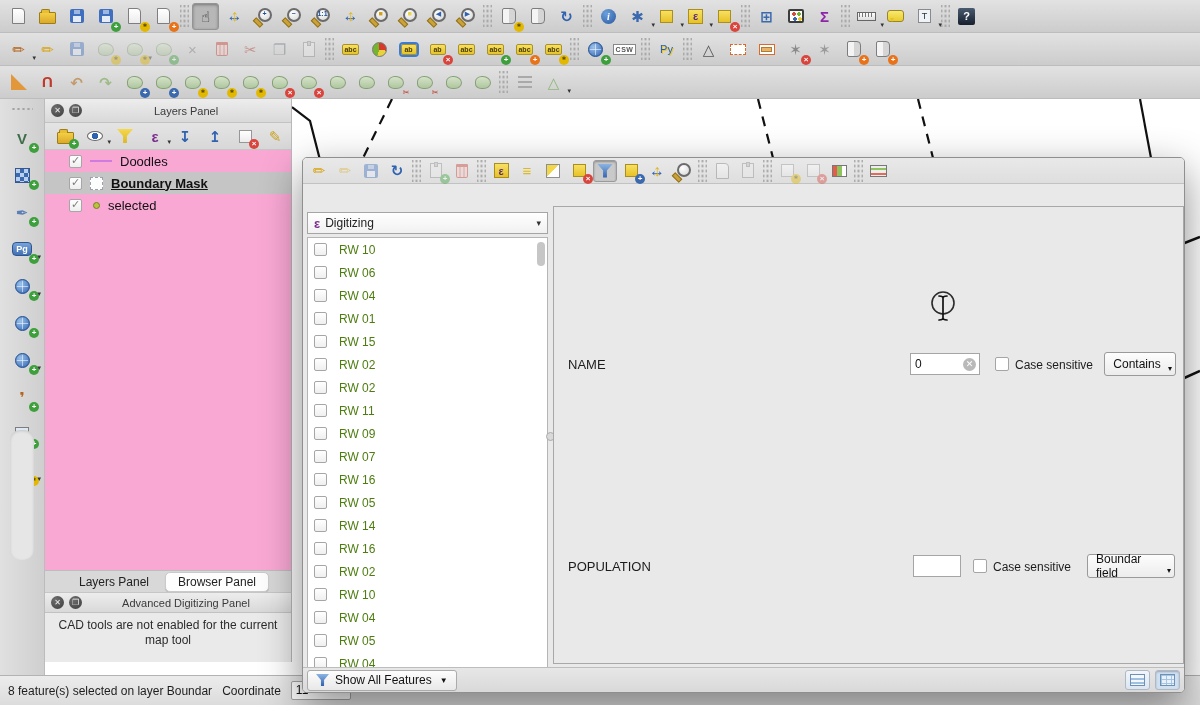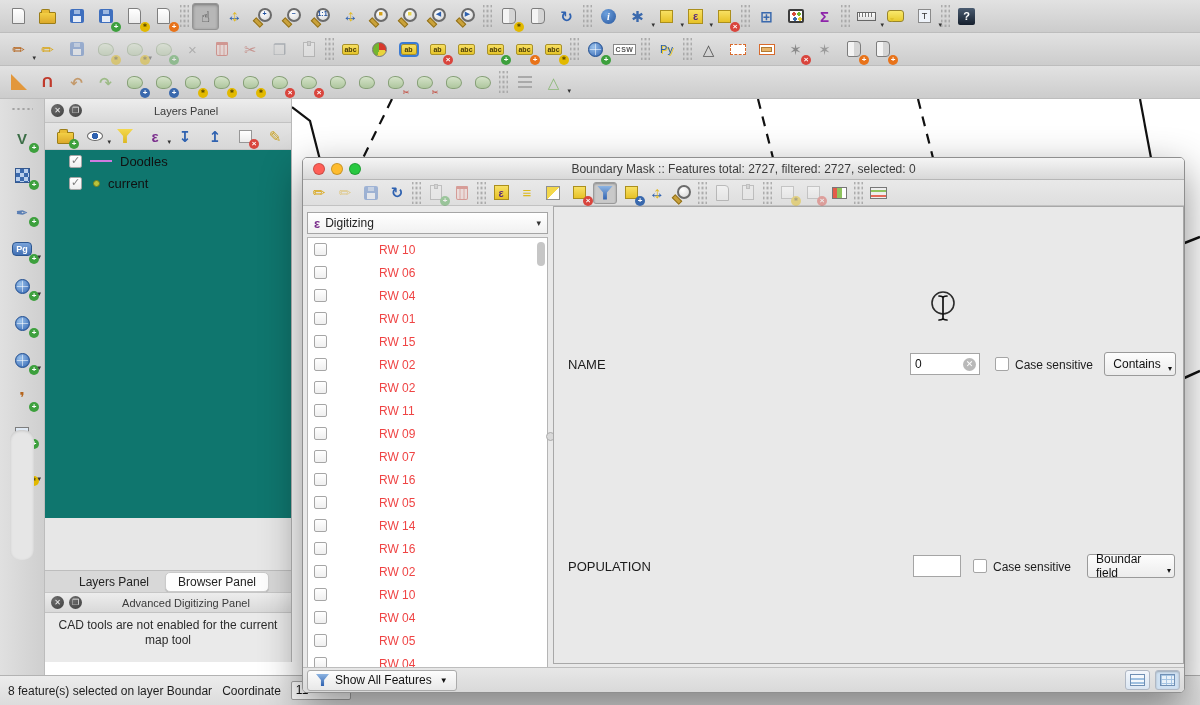--- a/index.html
+++ b/index.html
@@ -91,21 +91,21 @@
     background-image:radial-gradient(circle,#a3a3a3 1px,transparent 1.3px);background-size:5px 4px;}
   .side-track{position:absolute;left:10px;top:430px;width:24px;height:130px;background:#e6e6e6;border-radius:10px;box-shadow:inset 0 1px 3px rgba(0,0,0,.15);}
 
   
   #layers-panel{position:absolute;left:45px;top:99px;width:247px;height:493px;background:#e7e7e7;border-right:1px solid #b9b9b9;}
   .panel-header{height:24px;display:flex;align-items:center;background:linear-gradient(#ededed,#d9d9d9);border-bottom:1px solid #c2c2c2;padding:0 6px;gap:5px;}
   .panel-title{flex:1;text-align:center;font-size:11px;color:#3a3a3a;}
   .circbtn{width:13px;height:13px;border-radius:50%;background:radial-gradient(circle at 35% 30%,#6e6e6e,#3c3c3c);color:#eee;font-size:8px;line-height:13px;text-align:center;flex:0 0 auto;}
   #lp-tools{height:27px;display:flex;align-items:center;padding-left:8px;gap:6px;background:linear-gradient(#e4e4e4,#d7d7d7);border-bottom:1px solid #c6c6c6;}
   #lp-tools .ticon{width:24px;height:22px;}
-  #lp-tree{position:absolute;left:0;top:51px;width:246px;height:368px;background:#0f766e;overflow:hidden;}
+  #lp-tree{position:absolute;left:0;top:51px;width:246px;height:420px;background:#f9a8d4;overflow:hidden;}
   .layer-row{height:22px;display:flex;align-items:center;padding-left:24px;gap:8px;font-size:13px;color:#111;}
   .layer-row.selected{background:#c5c5c5;}
   .layer-row.selected .layer-label{font-weight:bold;text-decoration:underline;}
   .cb{width:13px;height:13px;border:1px solid #a6a6a6;background:linear-gradient(#fff,#efefef);border-radius:2px;position:relative;flex:0 0 auto;}
   .cb.checked::after{content:"✓";position:absolute;left:1px;top:-2px;font-size:11px;color:#7d7d7d;}
   .sym-line{width:22px;height:2px;background:#cf7ae0;flex:0 0 auto;}
   .sym-poly{width:13px;height:13px;border:1px dashed #9aa2ad;background:#fdfdfd;flex:0 0 auto;}
   .sym-point{width:7px;height:7px;border-radius:50%;background:#b9c33c;border:1px solid #76801c;flex:0 0 auto;margin-left:3px;}
   #lp-tabs{position:absolute;left:0;bottom:0;width:246px;height:22px;background:#d8d8d8;border-top:1px solid #bdbdbd;display:flex;align-items:center;justify-content:center;gap:4px;font-size:12px;}
   .lp-tab{padding:2px 12px;color:#222;}
@@ -134,21 +134,21 @@
   #dlg-toolbar .ticon{width:24px;height:22px;}
   #dlg-toolbar .ticon.active{background:#c9c9c9;border:1px solid #9a9a9a;box-shadow:inset 0 1px 2px rgba(0,0,0,.3);}
 
   .combo{position:absolute;left:4px;top:54px;width:241px;height:22px;background:linear-gradient(#fff,#f1f1f1);border:1px solid #a5a5a5;
     display:flex;align-items:center;gap:5px;padding:0 6px;font-size:12px;color:#222;}
   .combo .eps{color:#7a2d8c;font-weight:bold;font-size:13px;}
   .combo::after{content:"▾";margin-left:auto;font-size:9px;color:#333;}
 
   #feat-list{position:absolute;left:4px;top:79px;width:241px;height:432px;background:#fff;border:1px solid #b5b5b5;overflow:hidden;}
   .feat-row{height:23px;display:flex;align-items:center;gap:12px;padding-left:6px;}
-  .feat-label{font-size:12px;color:#ef4444;margin-left:40px;}
+  .feat-label{font-size:12px;color:#4d7c0f;}
   .vscroll{position:absolute;right:2px;top:4px;width:8px;height:24px;background:#c6c6c6;border-radius:4px;}
   .grip{position:absolute;left:243px;top:274px;width:9px;height:9px;border-radius:50%;background:#d9d9d9;border:1px solid #ababab;}
 
   #form-pane{position:absolute;left:250px;top:48px;width:631px;height:458px;background:#e9e9e9;border:1px solid #a8a8a8;}
   .fld-label{position:absolute;font-size:13px;color:#1c1c1c;}
   .txt-input{position:absolute;height:22px;border:1px solid #a5a5a5;background:#fff;font-size:12px;padding:2px 14px 2px 4px;color:#111;}
   .clear-ic{position:absolute;width:13px;height:13px;border-radius:50%;background:#b9b9b9;color:#fff;font-size:9px;line-height:13px;text-align:center;}
   .case-cb{position:absolute;width:14px;height:14px;border:1px solid #a5a5a5;background:#fff;border-radius:2px;}
   .case-lbl{position:absolute;font-size:12px;color:#1c1c1c;}
   .opbtn{position:absolute;height:24px;background:linear-gradient(#fdfdfd,#ececec);border:1px solid #9a9a9a;border-radius:3px;
@@ -571,24 +571,29 @@
         <span class="ticon">
           <span class="g" style="color: rgb(201, 162, 39);">✎</span>
         </span>
       </div>
     <div id="lp-tree">
       <div class="layer-row">
         <span class="cb checked"></span>
         <span class="sym-line"></span>
         <span class="layer-label">Doodles</span>
       </div>
+      <div class="layer-row selected">
+        <span class="cb checked"></span>
+        <span class="sym-poly"></span>
+        <span class="layer-label">Boundary Mask</span>
+      </div>
       <div class="layer-row">
         <span class="cb checked"></span>
         <span class="sym-point"></span>
-        <span class="layer-label">current</span>
+        <span class="layer-label">selected</span>
       </div>
     </div>
     <div id="lp-tabs">
       <span class="lp-tab">Layers Panel</span>
       <span class="lp-tab raised">Browser Panel</span>
     </div>
   </div>
 
   <div id="adv-panel">
     <div class="panel-header">
@@ -599,26 +604,20 @@
     <div class="adv-msg">CAD tools are not enabled for the current map tool</div>
   </div>
 
   <div id="status-bar">
     <span>8 feature(s) selected on layer Boundar</span>
     <span>Coordinate</span>
     <span id="coord-box">11</span>
   </div>
 
   <div id="dialog">
-    <div id="dlg-titlebar">
-      <span class="tl" style="left:10px;background:#ff5f57;"></span>
-      <span class="tl" style="left:28px;background:#febc2e;"></span>
-      <span class="tl" style="left:46px;background:#28c840;"></span>
-      <span id="dlg-title">Boundary Mask :: Features total: 2727, filtered: 2727, selected: 0</span>
-    </div>
     <div id="dlg-toolbar">
         <span class="ticon">
           <span class="g" style="color: rgb(217, 165, 20);">✏</span>
         </span>
         <span class="ticon faded">
           <span class="g" style="color: rgb(217, 165, 20);">✏</span>
         </span>
         <span class="ticon faded">
           <span class="floppy"></span>
         </span>

